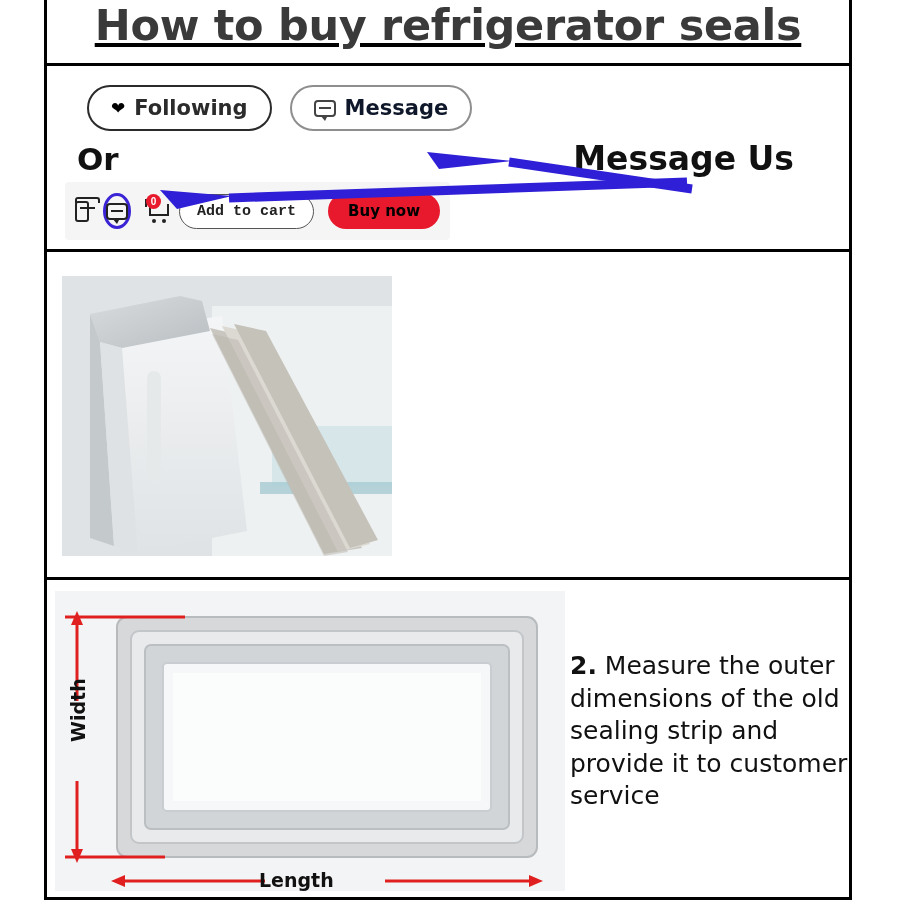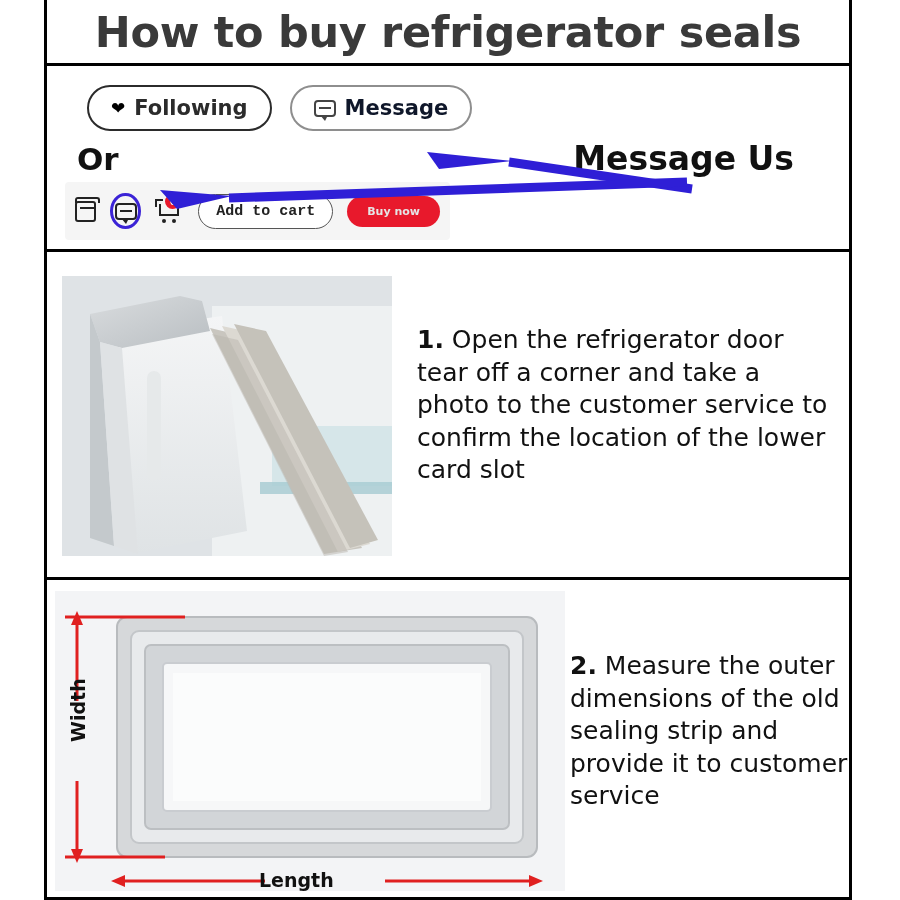--- a/index.html
+++ b/index.html
@@ -36,22 +36,23 @@
 
   .sec-title {
     position: absolute;
     left: 47px;
     top: 0px;
     width: 802px;
     height: 66px;
     border-bottom: 3px solid #000000;
     box-sizing: border-box;
     display: flex;
-    align-items: center;
+    align-items: flex-start;
     justify-content: center;
+    text-decoration: underline;
   }
   .sec-title .headline {
     font-size: 43px;
     font-weight: bold;
     color: #3a3a3a;
     letter-spacing: -0.3px;
     font-family: "DejaVu Sans", sans-serif;
     white-space: nowrap;
   }
 
@@ -238,23 +239,23 @@
     font-size: 15px;
     font-weight: bold;
     color: #222;
     font-family: Liberation Mono, monospace;
     white-space: nowrap;
   }
   .btn-buy {
     border: none;
     border-radius: 22px;
     background: #e8192c;
-    color: #e5e5e5;
+    color: #000000;
     padding: 9px 20px;
-    font-size: 11px;
+    font-size: 15px;
     font-weight: bold;
     font-family: "DejaVu Sans", sans-serif;
     white-space: nowrap;
   }
 
   .contact-label {
     position: absolute;
     right: 55px;
     top: 73px;
     font-size: 33px;
@@ -389,23 +390,20 @@
         <polygon points="28,38 38,66 52,270 28,262" fill="#c4c9cc"></polygon>
         <polygon points="38,66 60,72 76,278 52,270" fill="#dfe2e4"></polygon>
 
         <path d="M148,52 L190,62 L300,272 L262,278 Z" fill="#c9c6bf"></path>
         <path d="M160,50 L196,58 L308,268 L276,276 Z" fill="#dcd9d2"></path>
         <path d="M172,48 L204,55 L316,264 L288,272 Z" fill="#c5c2ba"></path>
         <path d="M150,58 L176,64 L286,276 L262,280 Z" fill="#b9b6ae" opacity="0.5"></path>
       </svg>
     </div>
 
-    <div class="step-text" style="left:370px; top:72px; width:415px; font-size:25px;">
-      <span class="num">1.</span><span> Open the refrigerator door tear off a corner and take a photo to the customer service to confirm the location of the lower card slot</span>
-    </div>
   </div>
 
   <div class="sec-step2">
 
     <div class="photo photo2">
       <svg viewBox="0 0 510 300" width="510" height="300">
         <rect x="0" y="0" width="510" height="300" fill="#f3f4f6"></rect>
 
         <rect x="62" y="26" width="420" height="240" rx="10" fill="#d6d8da" stroke="#b8bbbe" stroke-width="2"></rect>
         <rect x="76" y="40" width="392" height="212" rx="8" fill="#e8eaec" stroke="#c3c6c9" stroke-width="2"></rect>

